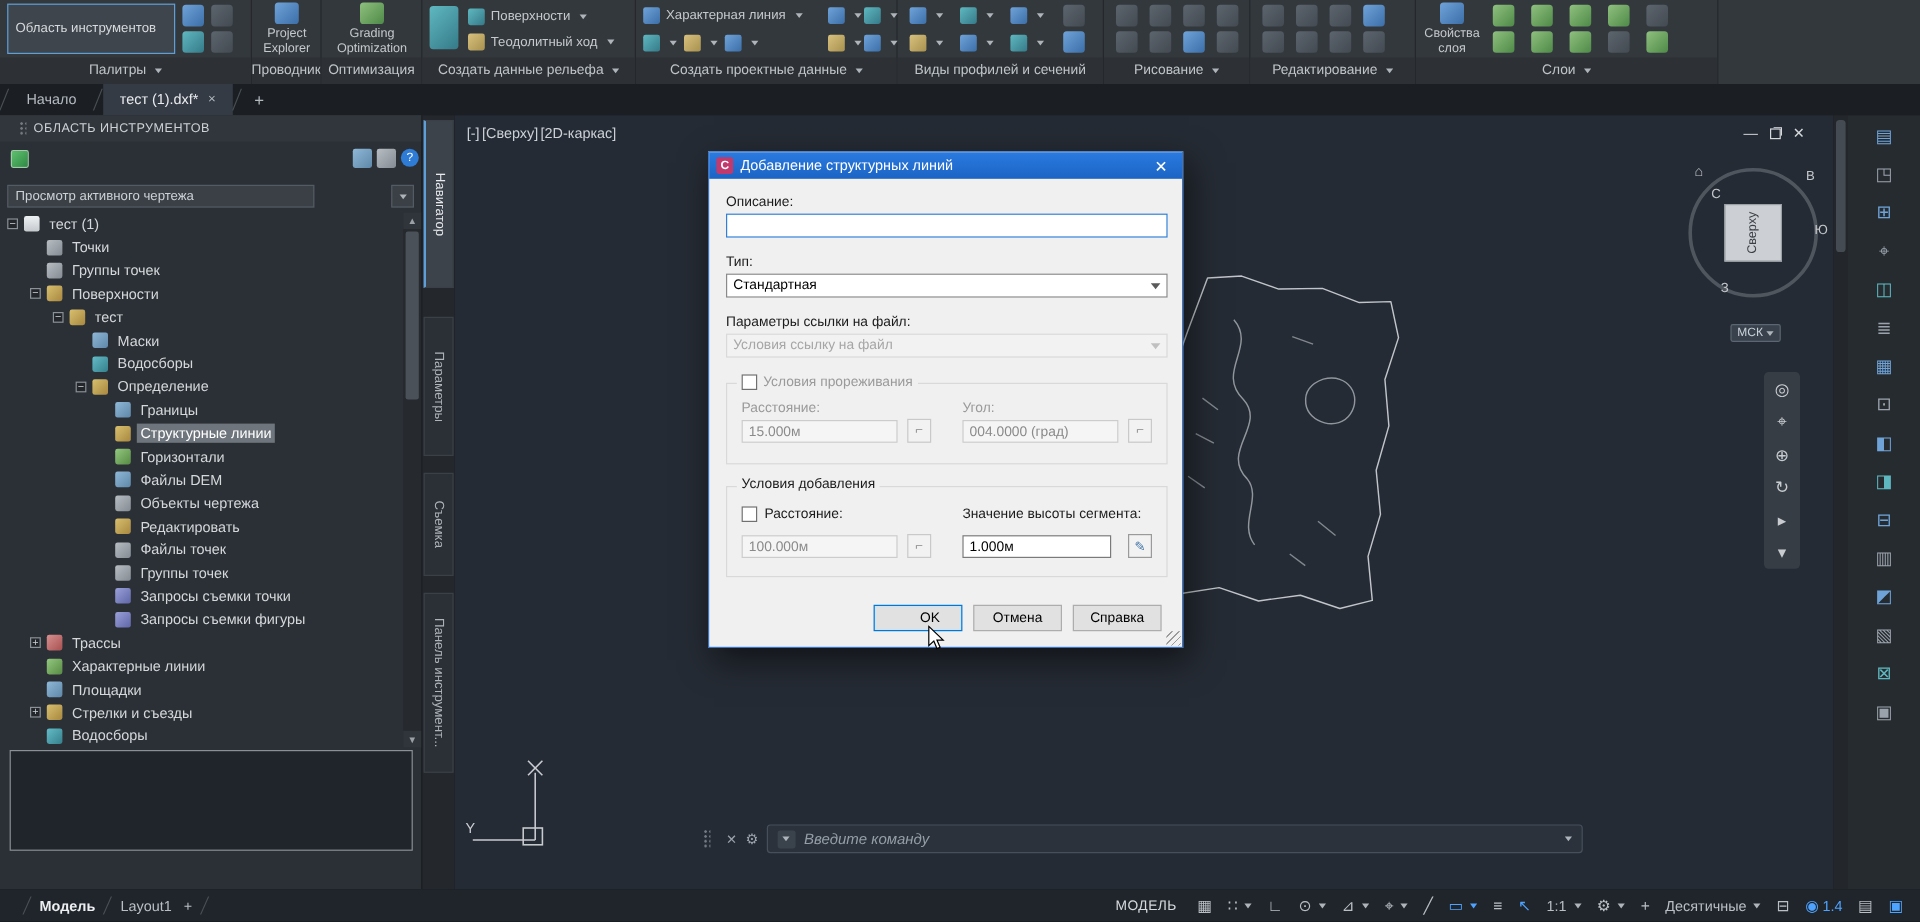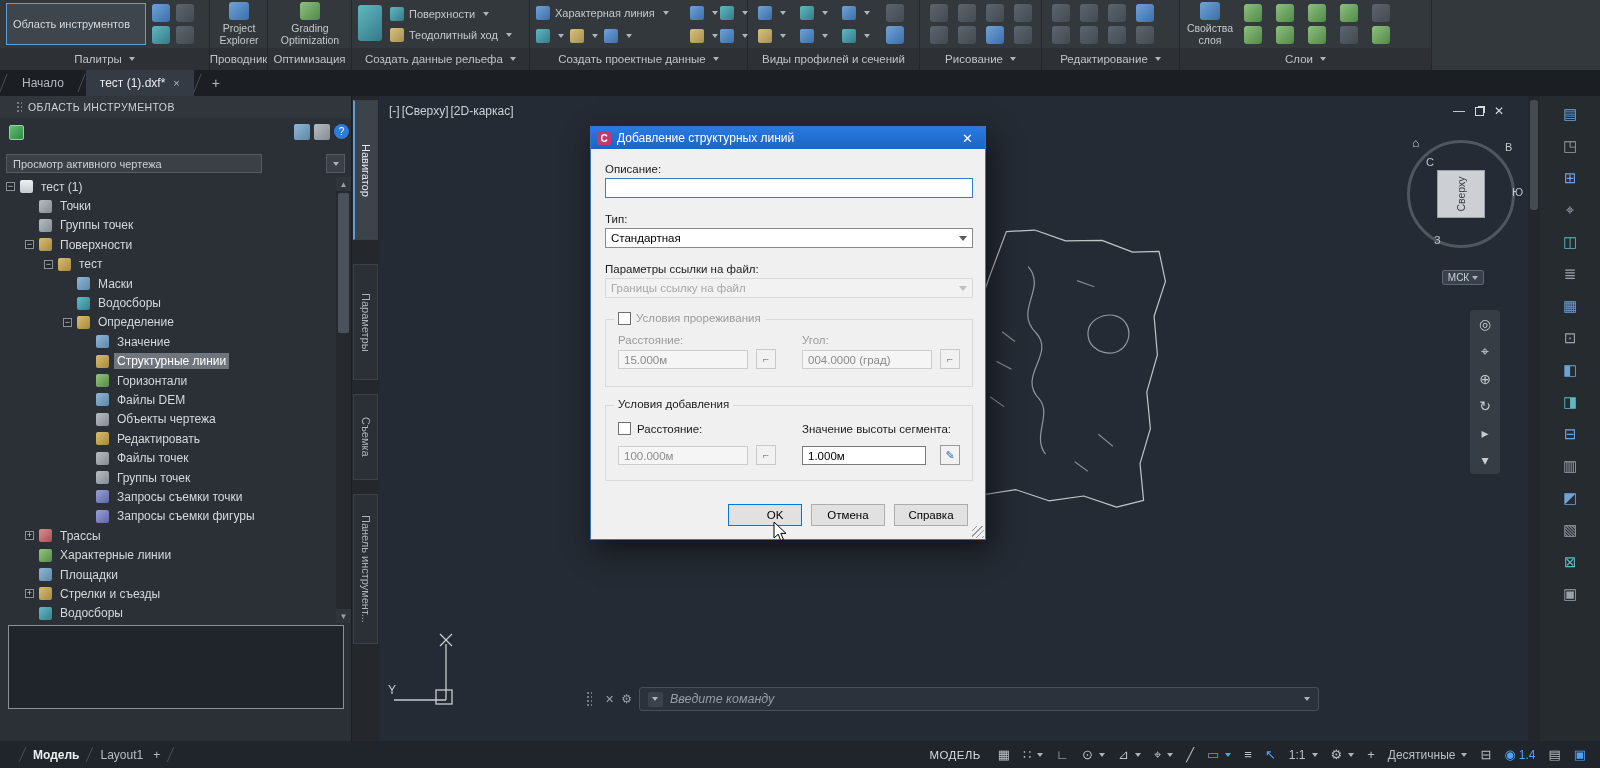--- a/index.html
+++ b/index.html
@@ -101,21 +101,21 @@
   .dlabel{position:absolute;font-size:11.5px;color:#1b1b1b;white-space:nowrap;}
   .dlabel.dis{color:#9a9a9a;}
   .dinput{position:absolute;height:20px;background:#fff;border:1px solid #7a7a7a;font-size:11.5px;color:#000;display:flex;align-items:center;padding:0 5px;}
   .dinput.focus{border:1px solid #2f7fd6;}
   .dinput.dis{background:#f5f5f5;border:1px solid #cccccc;color:#8a8a8a;}
   .dcombo{position:absolute;height:20px;background:#fff;border:1px solid #8a8a8a;font-size:11.5px;color:#000;display:flex;align-items:center;padding:0 5px;}
   .dcombo .dcar{margin-left:auto;width:0;height:0;border-left:4px solid transparent;border-right:4px solid transparent;border-top:5px solid #5a5a5a;}
   .dcombo.dis{background:#f2f2f2;border:1px solid #d9d9d9;color:#a6a6a6;}
   .dcombo.dis .dcar{border-top-color:#c0c0c0;}
   .dgroup{position:absolute;border:1px solid #d9d9d9;}
-  .dgroup .legend{position:absolute;top:-8px;left:8px;background:#f0f0f0;padding:0 4px;font-size:11.5px;display:flex;align-items:flex-start;gap:5px;}
+  .dgroup .legend{position:absolute;top:-8px;left:8px;background:#f0f0f0;padding:0 4px;font-size:11.5px;display:flex;align-items:center;gap:5px;}
   .chk{width:13px;height:13px;background:#fff;border:1px solid #707070;flex:none;}
   .pickbtn{position:absolute;width:20px;height:20px;background:#f2f2f2;border:1px solid #c9c9c9;font-size:11px;color:#8a8a8a;display:flex;align-items:center;justify-content:center;}
   .pickbtn.en{color:#3a6ea5;border-color:#9a9a9a;}
   .dbtn{position:absolute;width:74px;height:22px;background:#e1e1e1;border:1px solid #adadad;font-size:11.5px;color:#000;display:flex;align-items:center;justify-content:center;font-family:inherit;}
   .dbtn.def{border:1px solid #0078d7;box-shadow:inset 0 0 0 1px #cde4f7;padding-left:20px;}
   .dresize{position:absolute;right:1px;bottom:1px;width:12px;height:12px;background:repeating-linear-gradient(135deg,transparent 0 3px,#9a9a9a 3px 4px);}
 </style>
 </head>
 <body>
 
@@ -387,21 +387,21 @@
           <span class="tlabel">Водосборы</span>
         </div>
       <div class="trow" style="padding-left:63px">
           <span class="exp">−</span>
           <span class="tico gold"></span>
           <span class="tlabel">Определение</span>
         </div>
       <div class="trow" style="padding-left:82px">
           <span class="exp"></span>
           <span class="tico"></span>
-          <span class="tlabel">Значение</span>
+          <span class="tlabel">Границы</span>
         </div>
       <div class="trow sel" style="padding-left:82px">
           <span class="exp"></span>
           <span class="tico gold"></span>
           <span class="tlabel">Структурные линии</span>
         </div>
       <div class="trow" style="padding-left:82px">
           <span class="exp"></span>
           <span class="tico green"></span>
           <span class="tlabel">Горизонтали</span>
@@ -673,21 +673,21 @@
       </div>
 
     <span class="dlabel" style="left:14px;top:86px">Тип:</span>
     <div class="dcombo" style="left:14px;top:101px;width:368px">
         <span>Стандартная</span>
         <span class="dcar"></span>
       </div>
 
     <span class="dlabel" style="left:14px;top:136px">Параметры ссылки на файл:</span>
     <div class="dcombo dis" style="left:14px;top:151px;width:368px">
-        <span>Границы ссылку на файл</span>
+        <span>Условия ссылку на файл</span>
         <span class="dcar"></span>
       </div>
 
     <div class="dgroup" style="left:14px;top:192px;width:368px;height:68px">
       <div class="legend">
         <span class="chk"></span>
         <span class="dlabel dis" style="position:static">Условия прореживания</span>
       </div>
       <span class="dlabel dis" style="left:12px;top:14px">Расстояние:</span>
       <div class="dinput dis" style="left:12px;top:30px;width:130px;height:19px">

